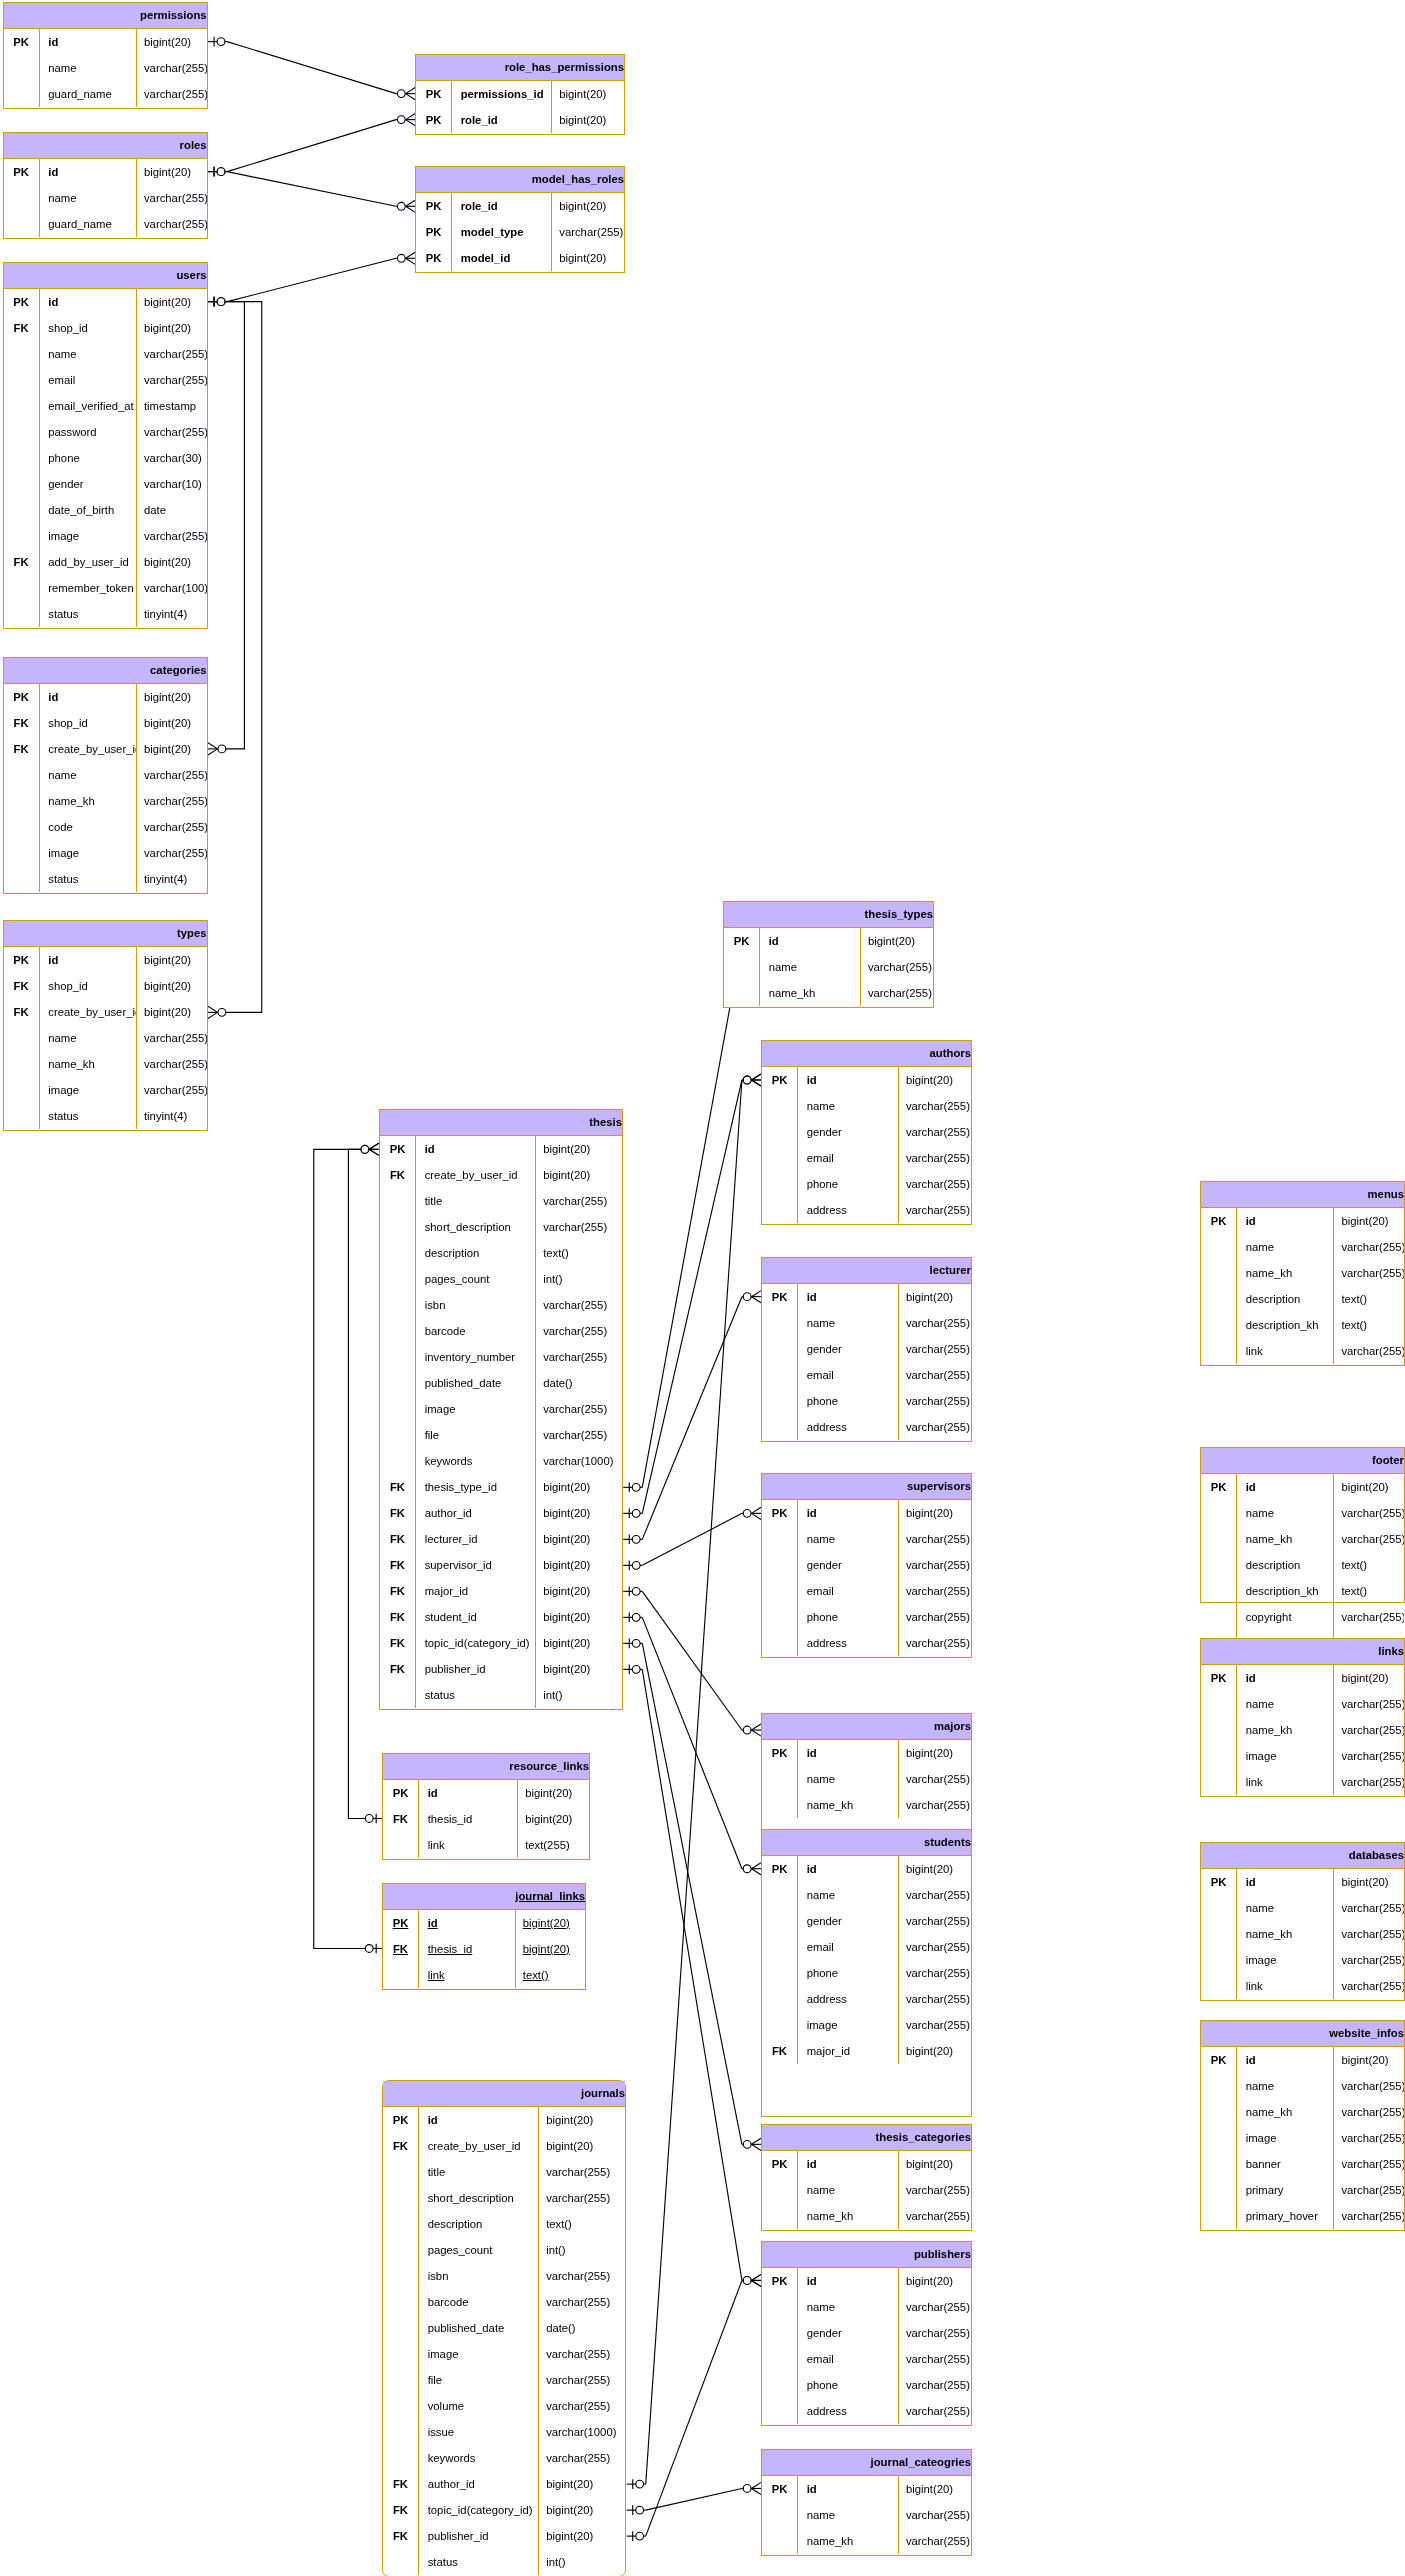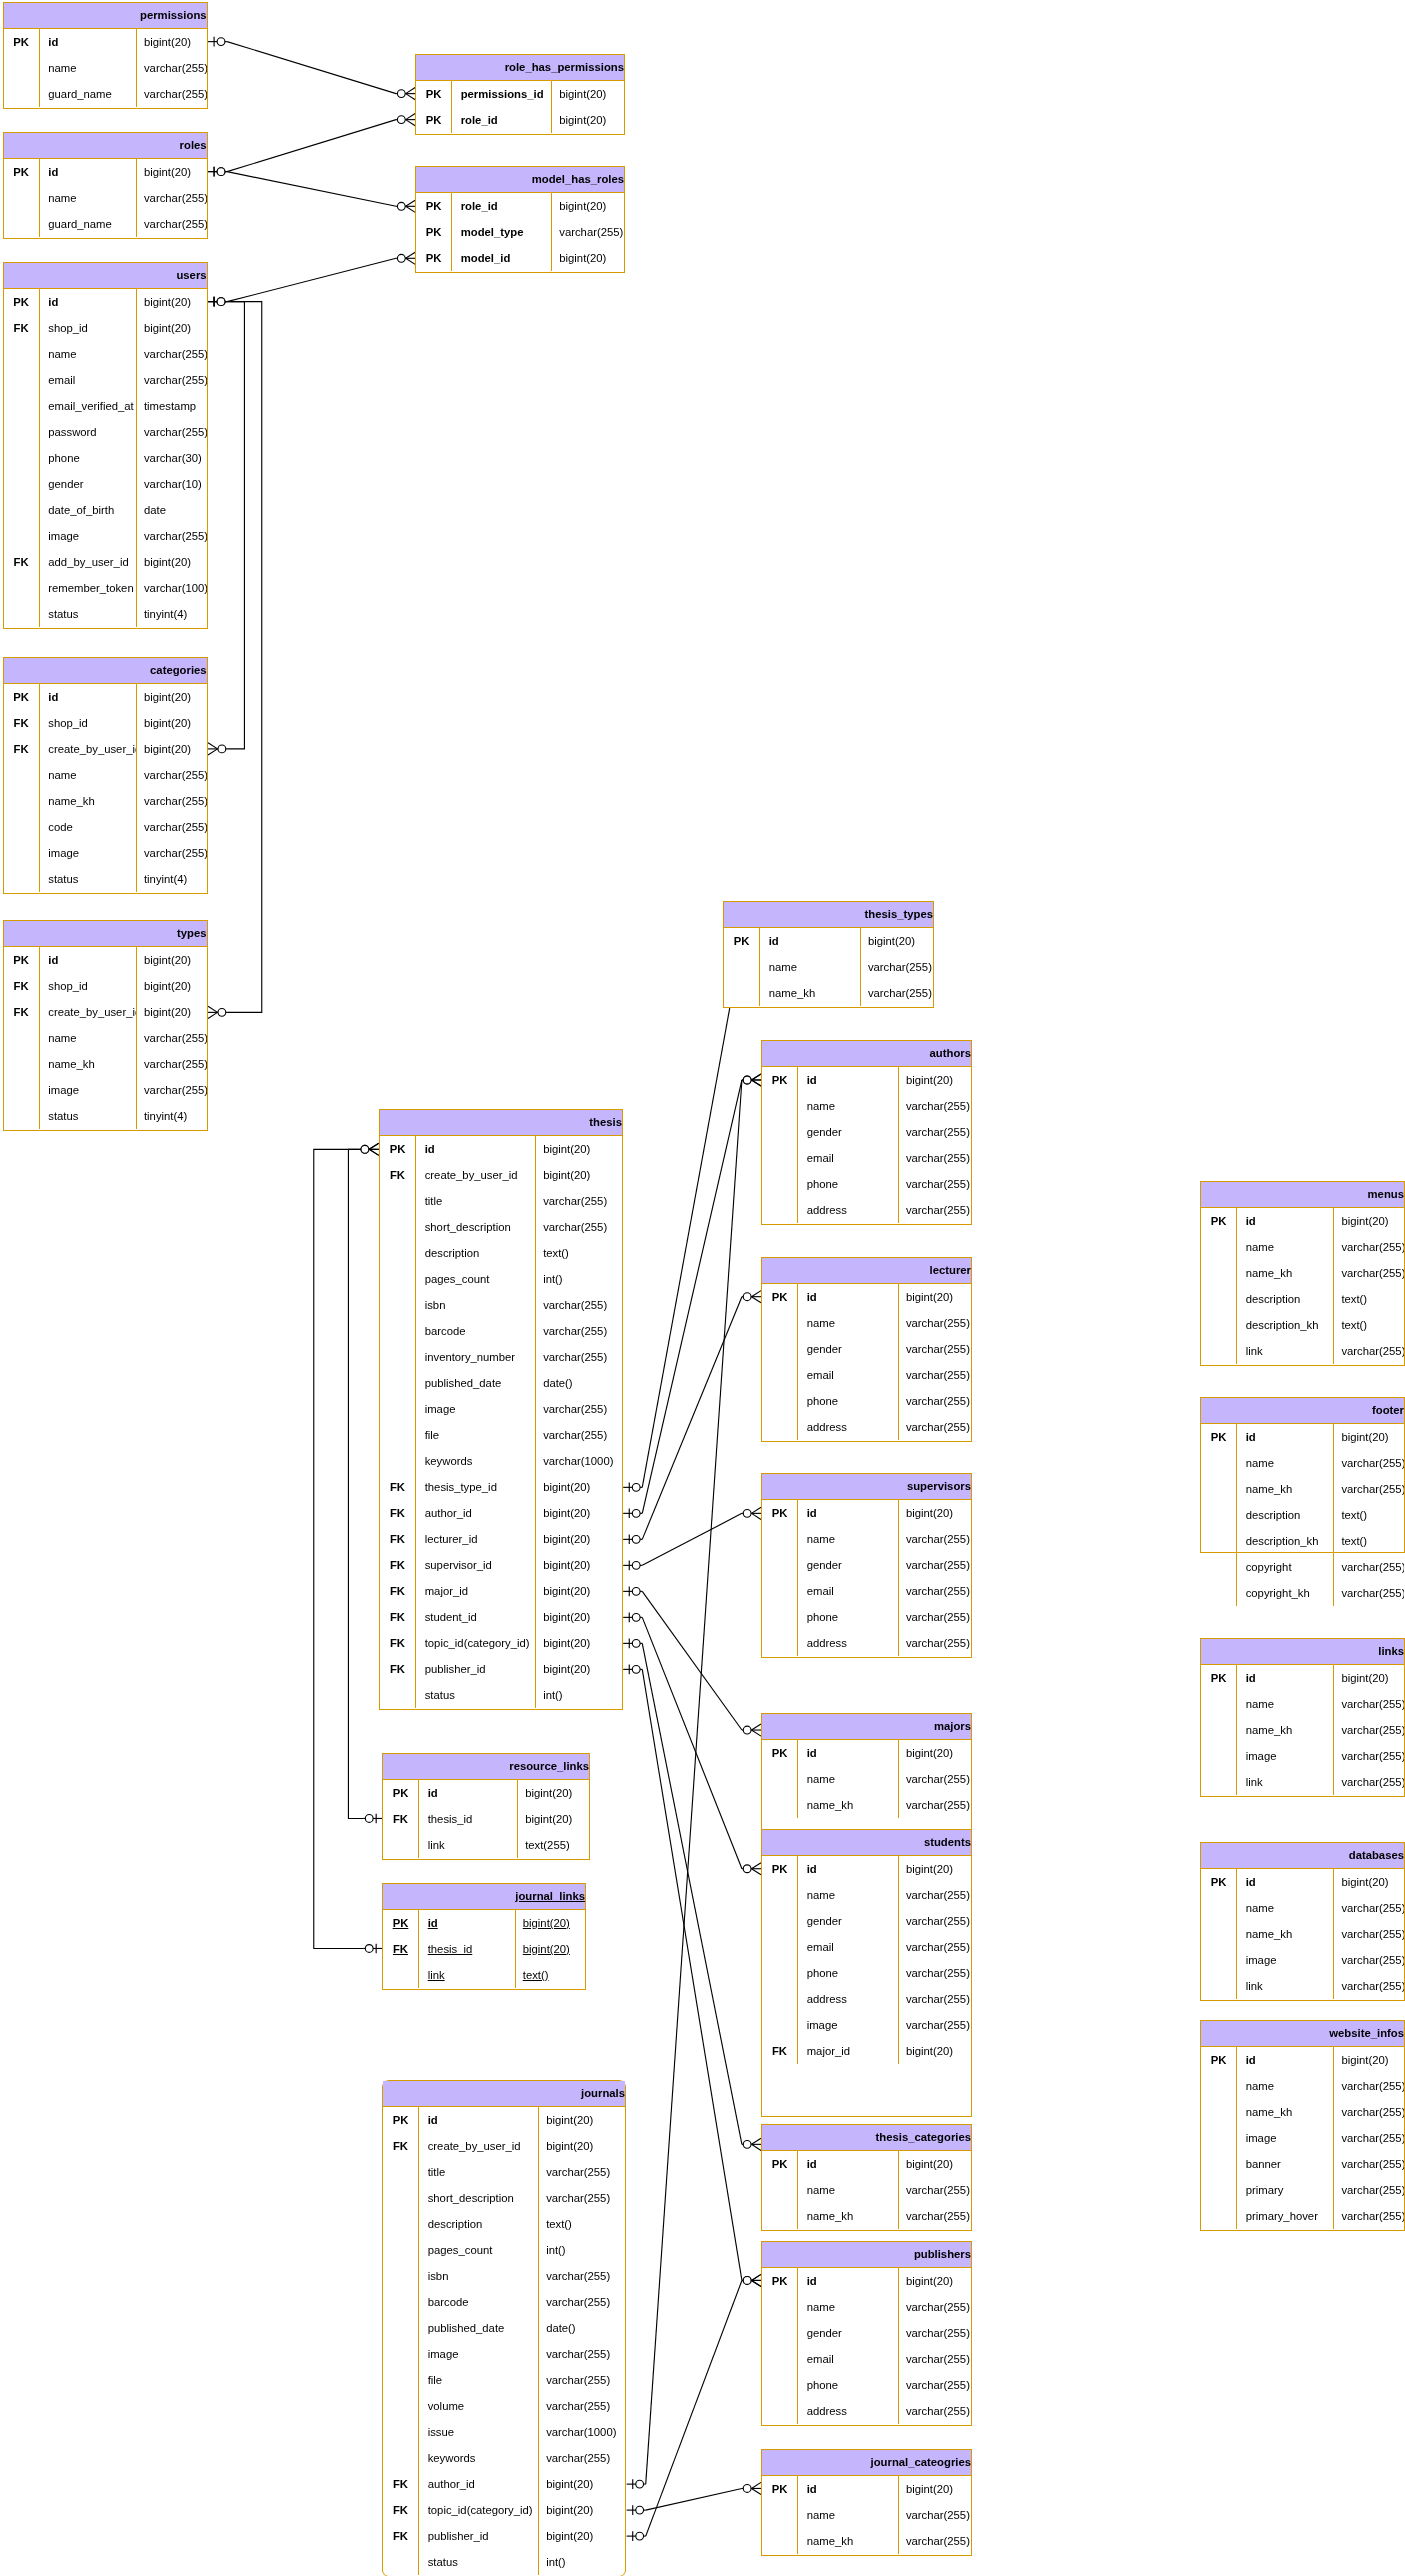--- a/index.html
+++ b/index.html
@@ -968,21 +968,21 @@
         <span class="pk"></span>
         <span class="fname">description_kh</span>
         <span class="ftype">text()</span>
       </div>
       <div class="row">
         <span class="pk"></span>
         <span class="fname">link</span>
         <span class="ftype">varchar(255)</span>
       </div>
     </div>
-    <div class="tbl" style="left: 1200px; top: 1397px; width: 205px; height: 156px;">
+    <div class="tbl" style="left: 1200px; top: 1447px; width: 205px; height: 156px;">
       <div class="tbl-header">footer</div>
       <div class="row">
         <span class="pk">PK</span>
         <span class="fname pkbold">id</span>
         <span class="ftype">bigint(20)</span>
       </div>
       <div class="row">
         <span class="pk"></span>
         <span class="fname">name</span>
         <span class="ftype">varchar(255)</span>

